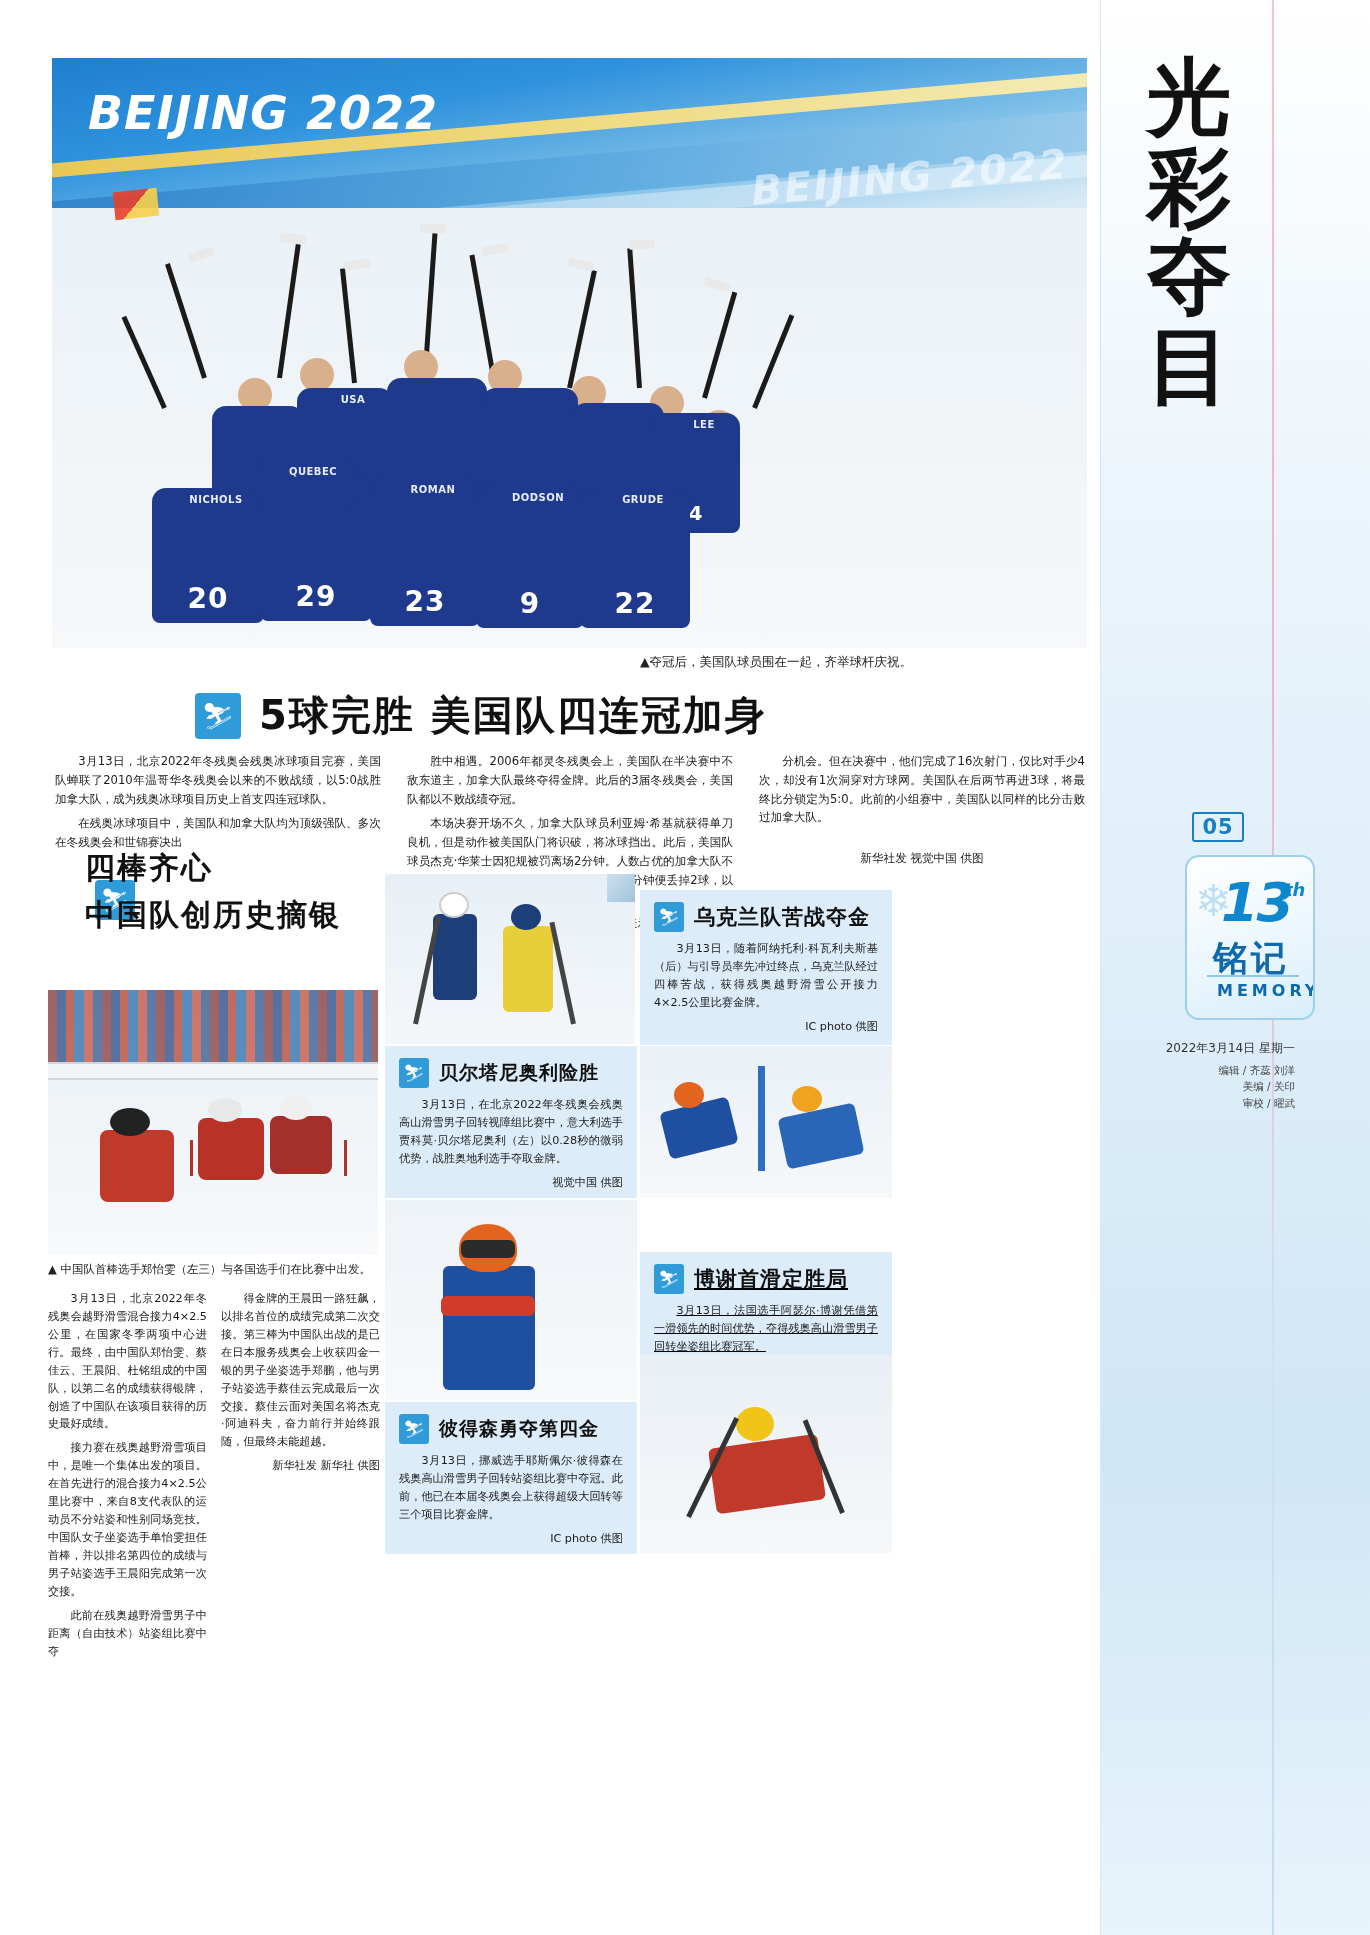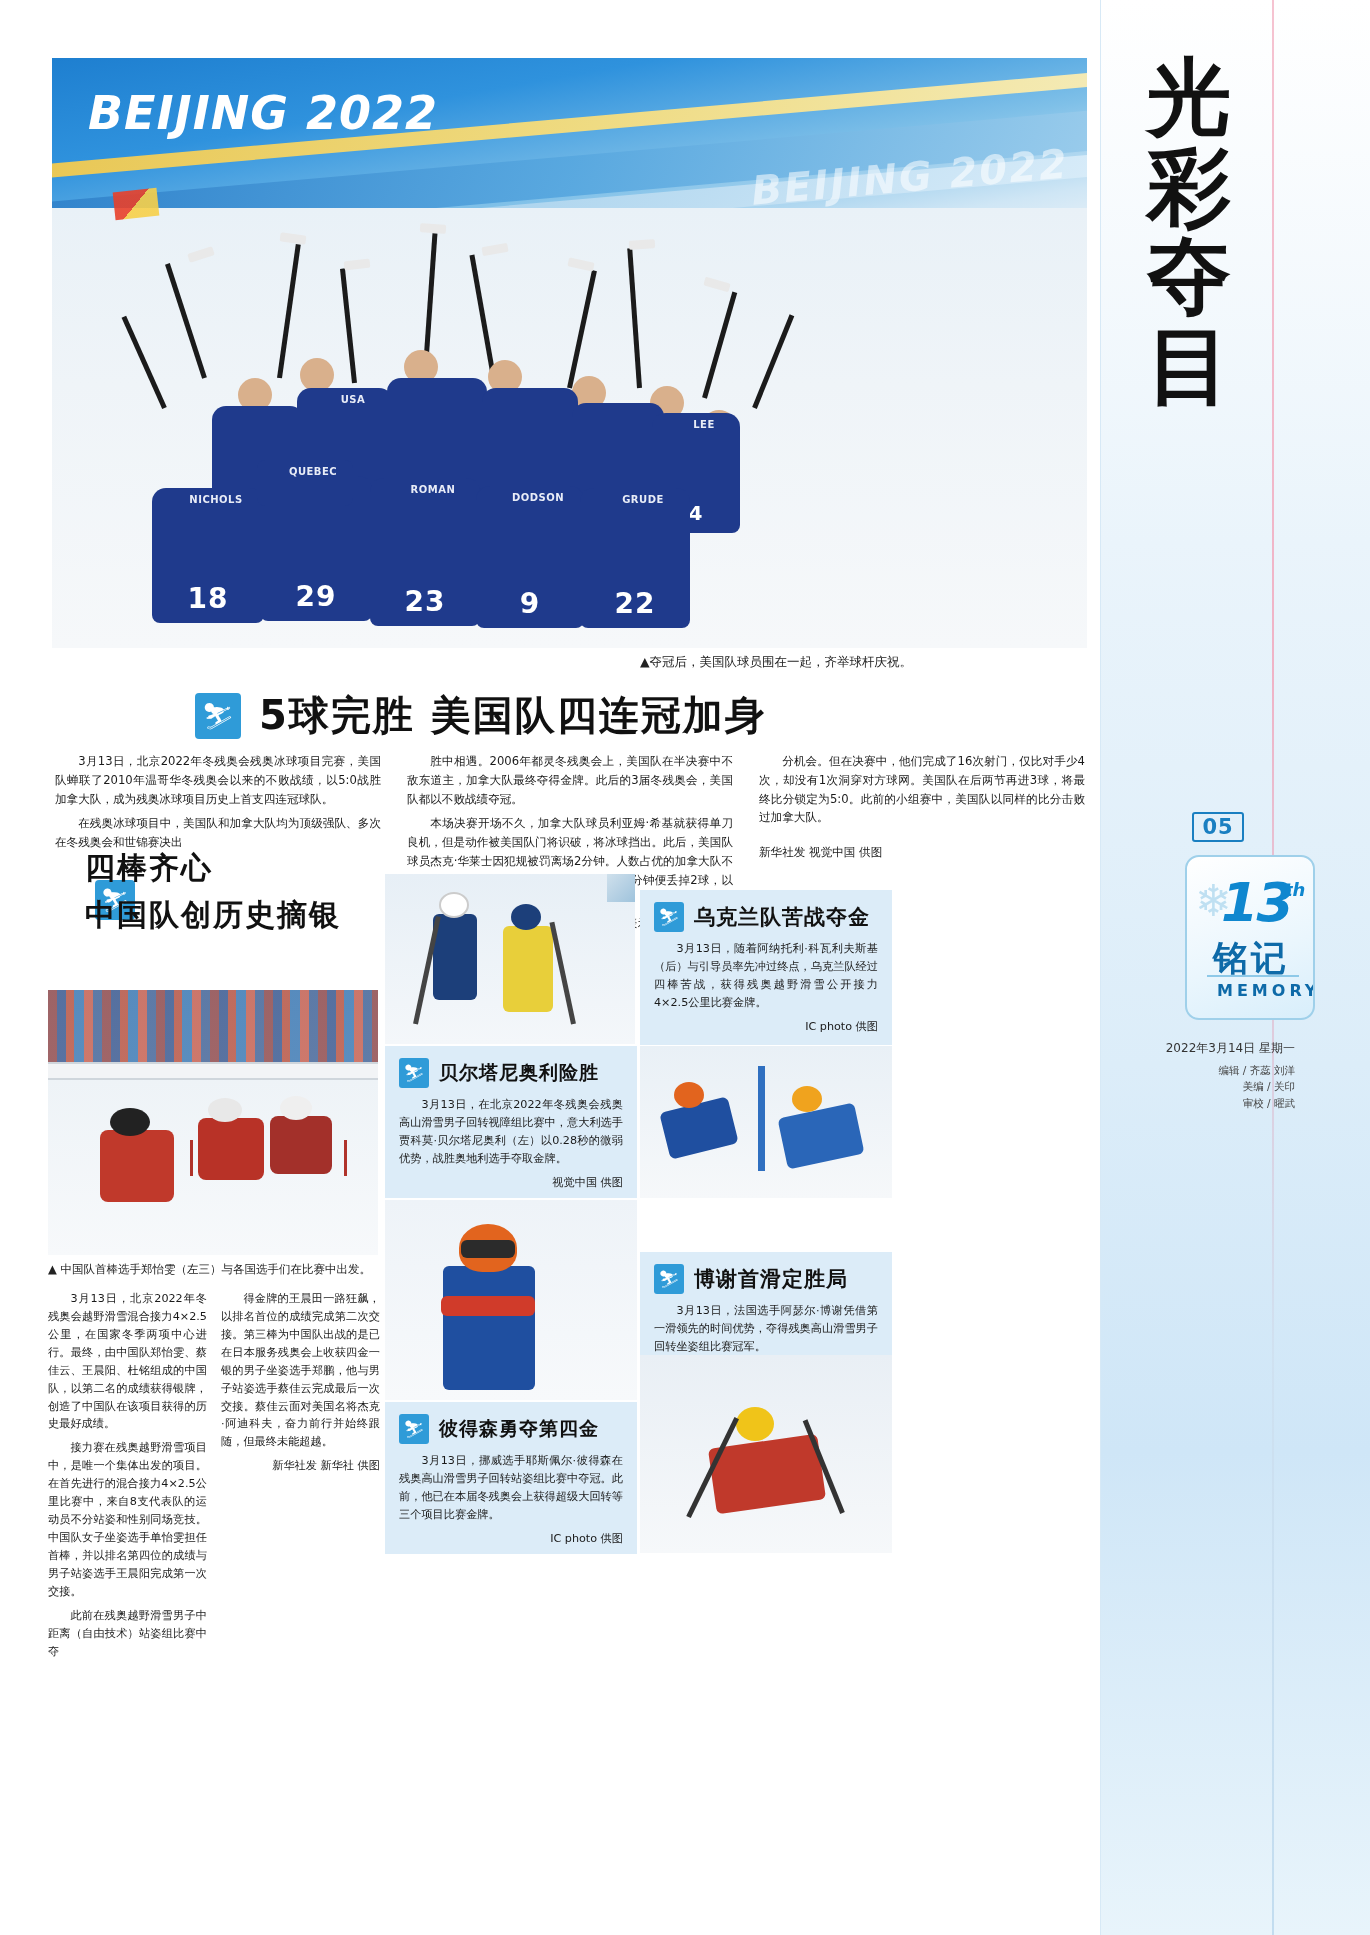--- a/index.html
+++ b/index.html
@@ -225,21 +225,21 @@
   }
   .col {
     width:326px;
     font-size:11.6px;
     line-height:1.62;
     color:#1a1a1a;
     text-align:justify;
     font-family:"DejaVu Sans", sans-serif;
   }
   .col p { margin:0 0 6px 0; text-indent:2em; }
-  .col p.sig { text-align:left; text-indent:0; margin-top:16px; }
+  .col p.sig { text-align:center; text-indent:0; margin-top:22px; }
 
   
   .mid-title {
     position:absolute; left:85px; top:848px; width:300px;
   }
   .mid-title .l1 {
     font-family:"DejaVu Sans", sans-serif; font-weight:700;
     font-size:30px; color:#111; letter-spacing:2px;
     display:inline-block;
   }
@@ -416,21 +416,21 @@
     <div class="player" style="left:335px;top:320px;width:100px;height:138px;"></div>
     <div class="player" style="left:430px;top:330px;width:96px;height:130px;"></div>
     <div class="player" style="left:520px;top:345px;width:92px;height:125px;"></div>
     <div class="player" style="left:600px;top:355px;width:88px;height:120px;">
       <div class="nm">LEE</div>
       <div class="num" style="font-size:20px;">4</div>
     </div>
 
     <div class="player" style="left:100px;top:430px;width:112px;height:135px;">
       <div class="nm">NICHOLS</div>
-      <div class="num">18</div>
+      <div class="num">20</div>
     </div>
     <div class="player" style="left:208px;top:418px;width:112px;height:145px;">
       <div class="nm">GRAHAM</div>
       <div class="num">29</div>
     </div>
     <div class="player" style="left:318px;top:420px;width:110px;height:148px;">
       <div class="nm">ROMAN</div>
       <div class="num">23</div>
     </div>
     <div class="player" style="left:424px;top:428px;width:108px;height:142px;">
@@ -543,21 +543,21 @@
     <div class="flagpole" style="left:118px;top:20px;height:105px;width:7px;background:#2f6fc0;"></div>
   </div>
 
   <div class="zz-photo" style="left:385px;top:1200px;width:252px;height:200px;">
     <div class="sky" style="background:linear-gradient(180deg,#eef3f8 0%,#f7f9fb 100%);"></div>
     <div class="skier" style="left:58px;top:66px;width:92px;height:124px;background:#1f4fa0;"></div>
     <div class="skier" style="left:74px;top:24px;width:58px;height:48px;background:#e2641e;border-radius:50% 50% 40% 40%;"></div>
     <div class="skier" style="left:76px;top:40px;width:54px;height:18px;background:#2b2b2b;border-radius:6px;"></div>
     <div class="skier" style="left:56px;top:96px;width:94px;height:20px;background:#d03b2a;"></div>
   </div>
-  <div class="zz-text" style="left:640px;top:1252px;width:252px;height:148px;">
+  <div class="zz-text" style="left:640px;top:1252px;width:252px;height:148px;text-decoration:underline;">
     <div class="zz-head">
       <div class="zz-pict"></div>
       <div class="zz-title">博谢首滑定胜局</div>
     </div>
     <div class="zz-body">
       <p>3月13日，法国选手阿瑟尔·博谢凭借第一滑领先的时间优势，夺得残奥高山滑雪男子回转坐姿组比赛冠军。</p>
       <p class="sig">视觉中国  供图</p>
     </div>
   </div>
 

